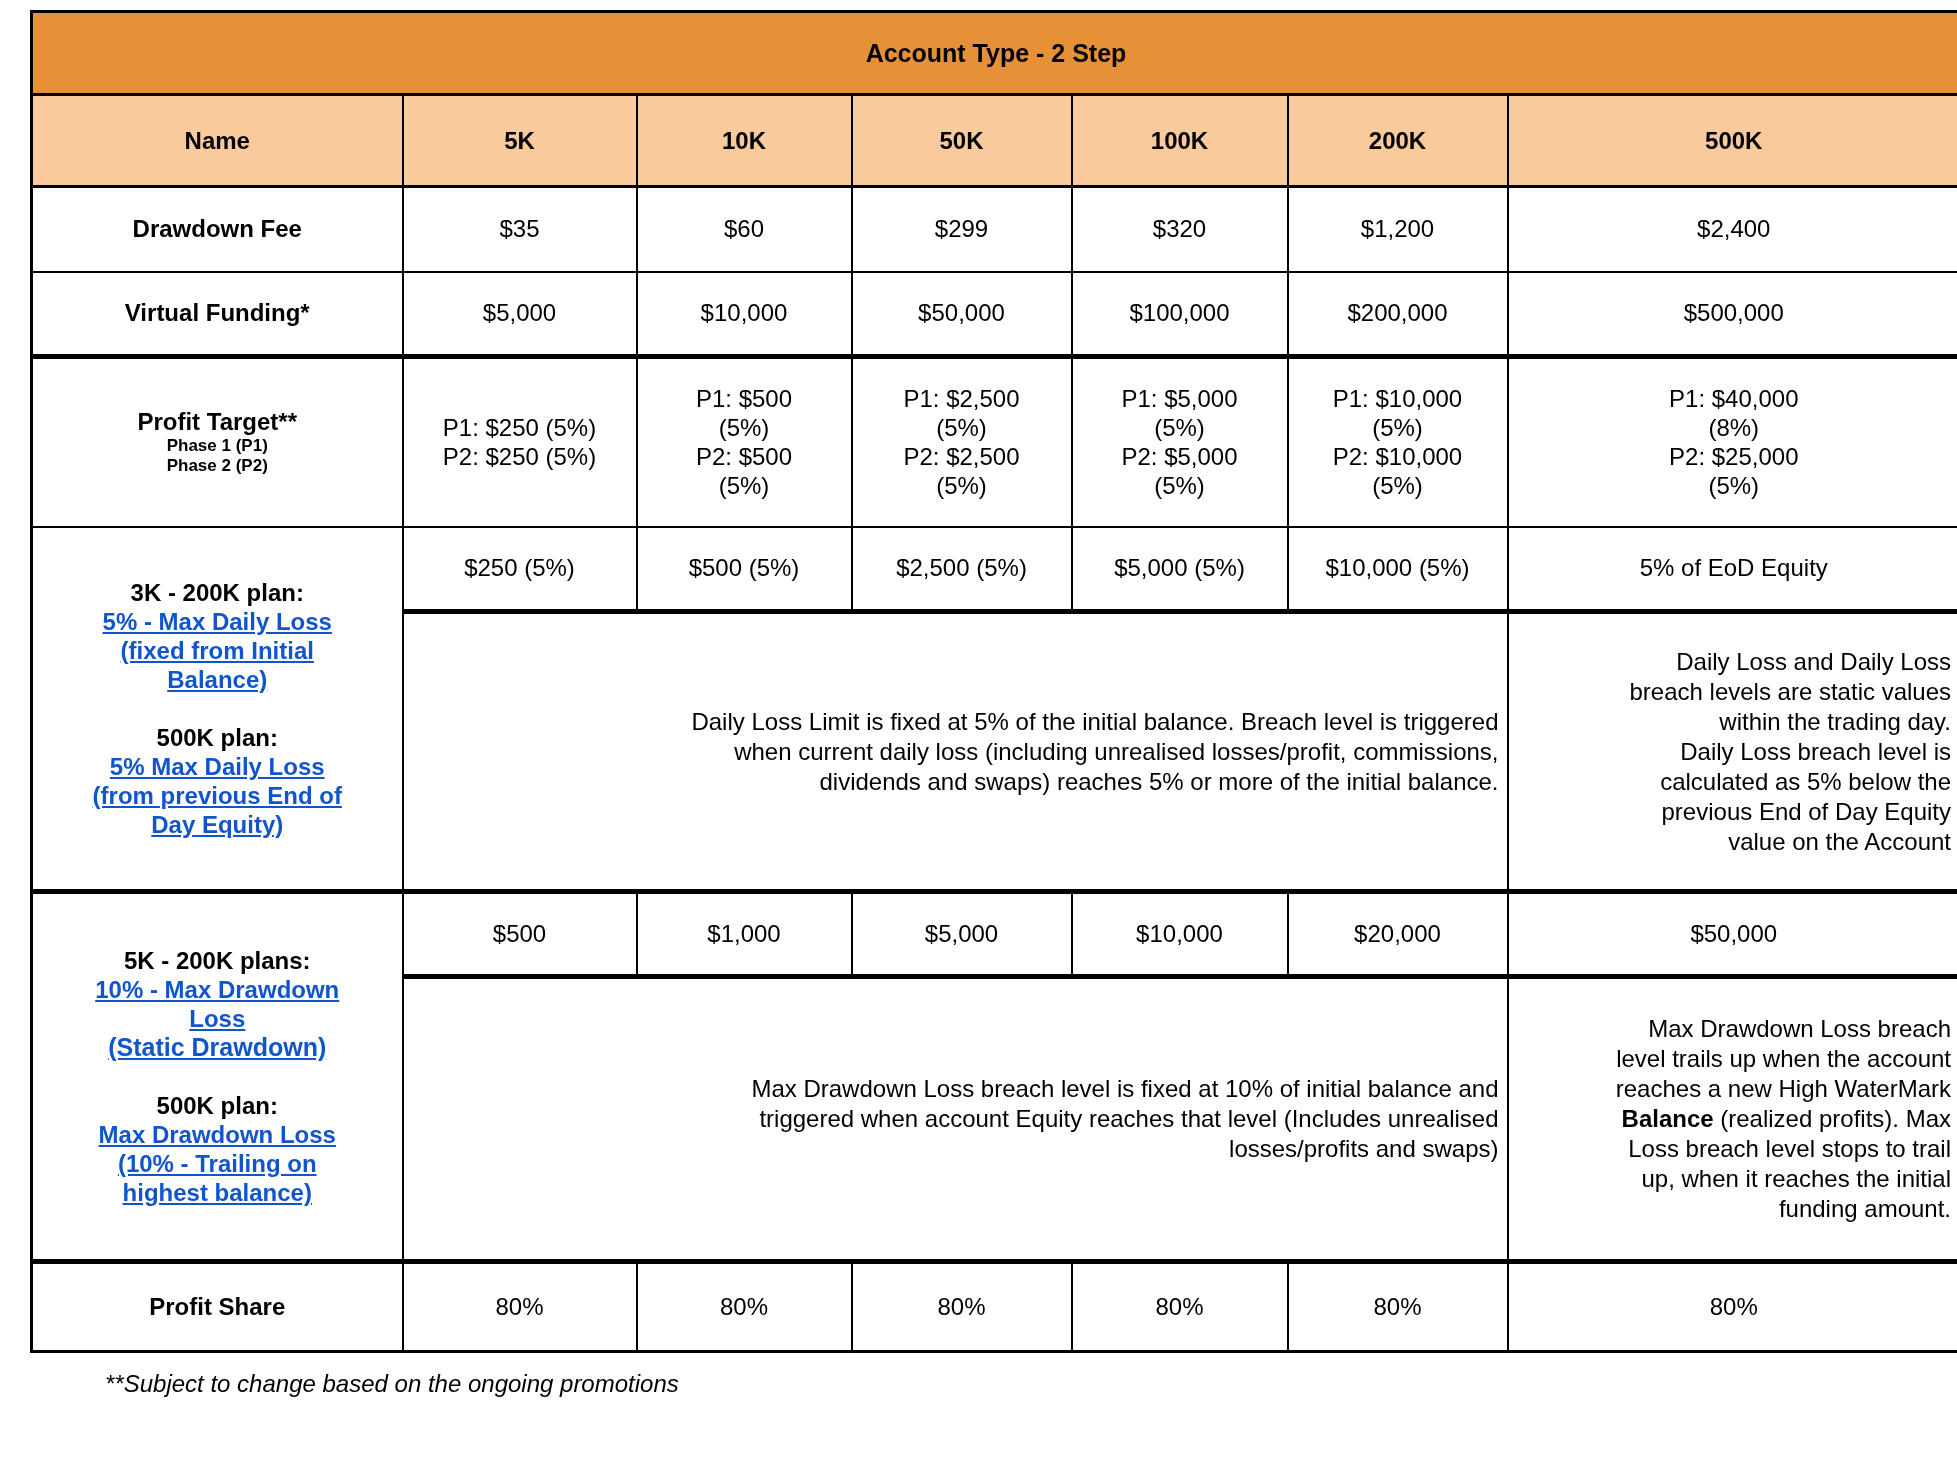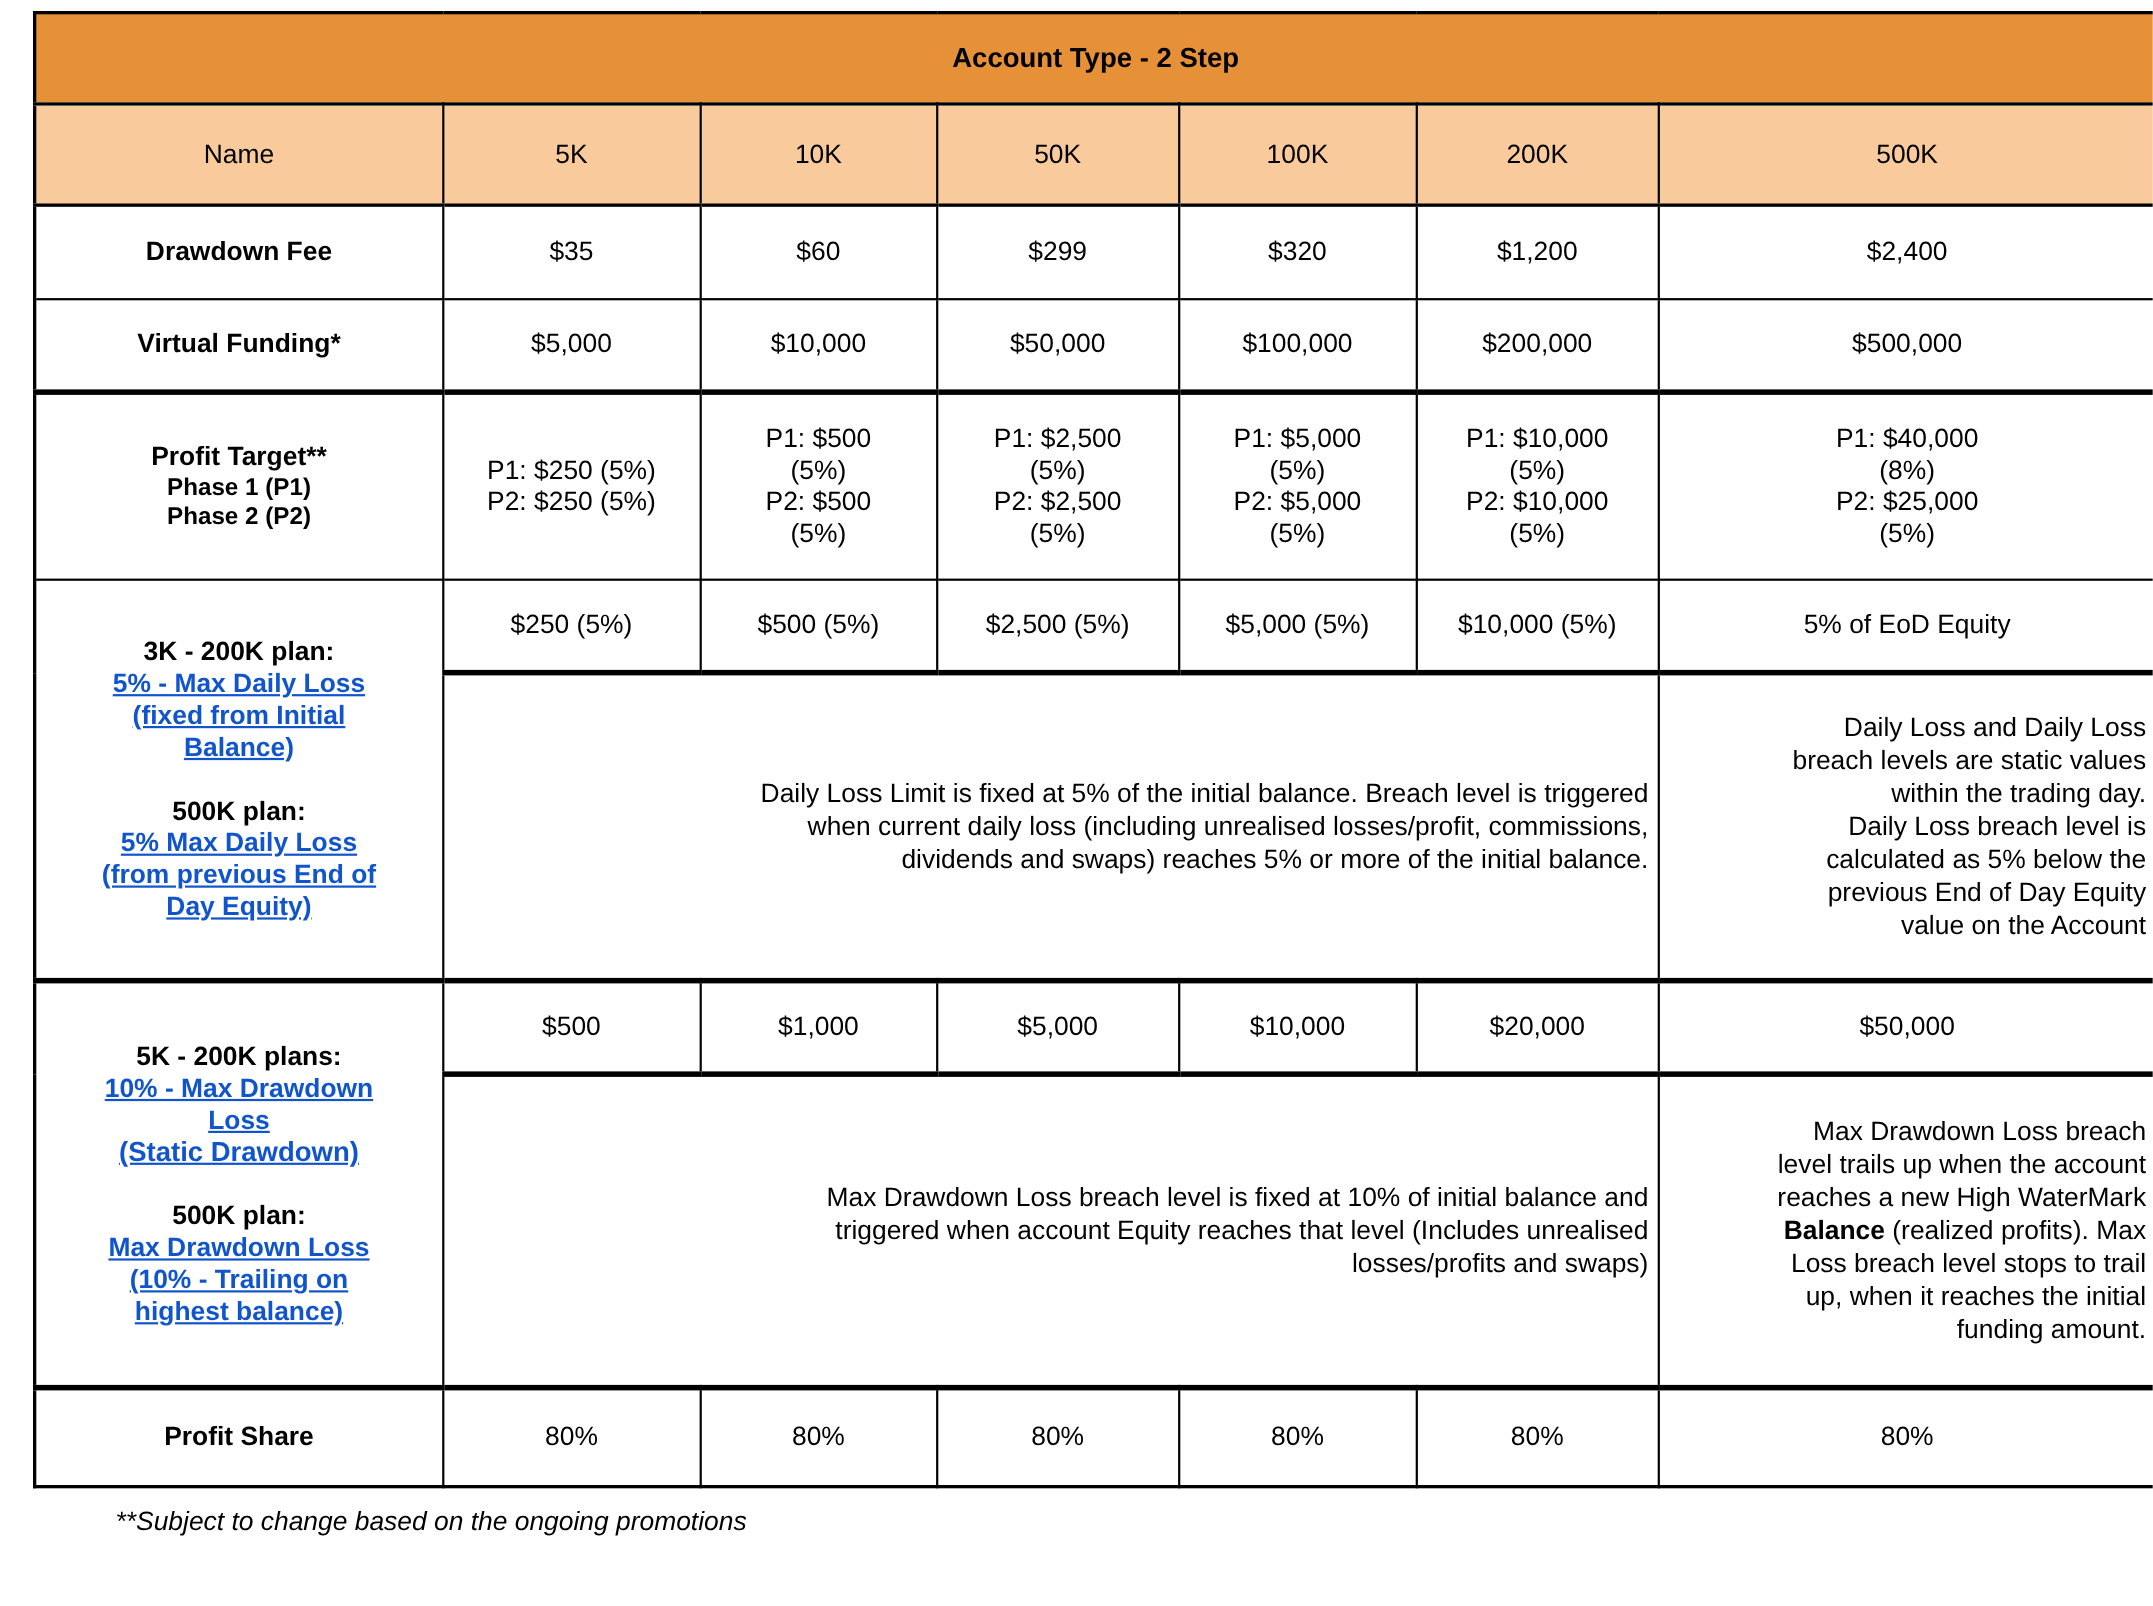--- a/index.html
+++ b/index.html
@@ -32,37 +32,37 @@
   }
   td.banner{
     background:var(--banner-bg);
     font-weight:bold;
     font-size:25px;
     height:83px;
     border-bottom-width:3px;
   }
   td.colhead{
     background:var(--header-bg);
-    font-weight:normal;
+    font-weight:bold;
     height:92px;
     border-bottom-width:3px;
   }
   td.rowlabel{font-weight:bold;}
   tr.r-fee td{height:85px;}
   tr.r-fund td{height:85px;border-bottom-width:5px;}
   tr.r-target td{height:170px;}
   tr.r-mdl-val td{height:85px;border-bottom-width:5px;}
   tr.r-mdl-exp td{height:280px;border-bottom-width:5px;}
   tr.r-mdd-val td{height:85px;border-bottom-width:5px;}
   tr.r-mdd-exp td{height:285px;border-bottom-width:5px;}
   tr.r-share td{height:90px;}
   td.block-label{border-bottom-width:5px;}
   .pre{white-space:pre-line;}
   .lines{line-height:29px;}
-  .sub{font-size:22px;font-weight:bold;}
+  .sub{font-size:17px;font-weight:bold;}
   .link{
     color:var(--link-blue);
     font-weight:bold;
     text-decoration:underline;
     cursor:pointer;
   }
   .link-sub{font-size:25px;}
   .plan-label{font-weight:bold;}
   .gap-top{margin-top:29px;}
   .exp{line-height:30px;text-align:right;}

